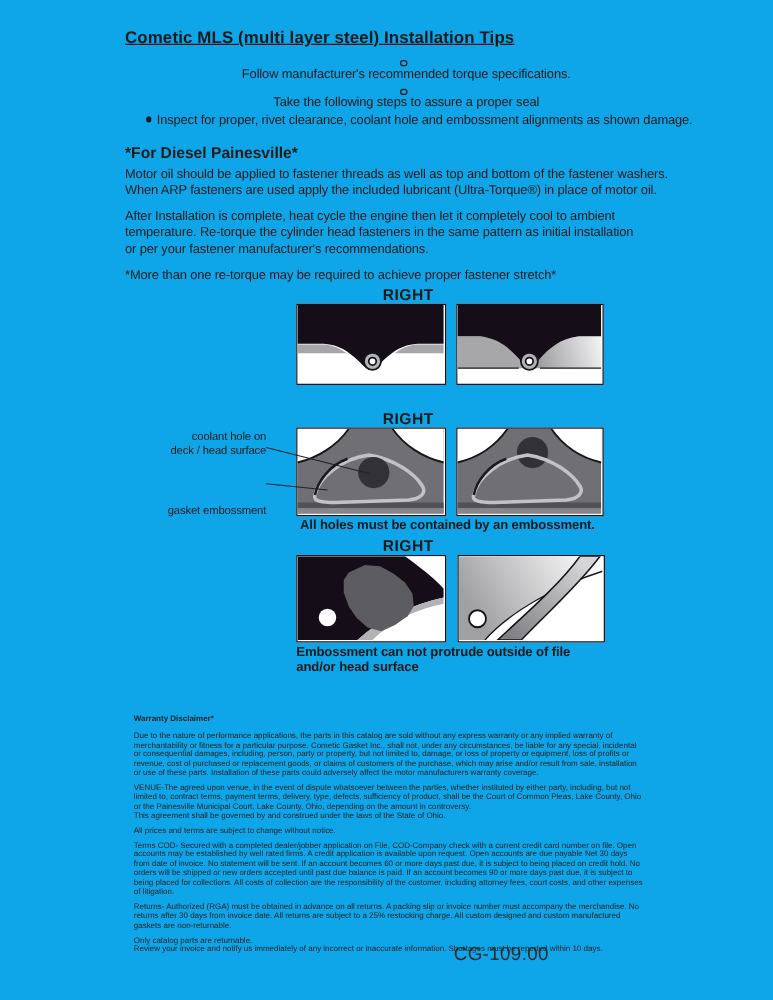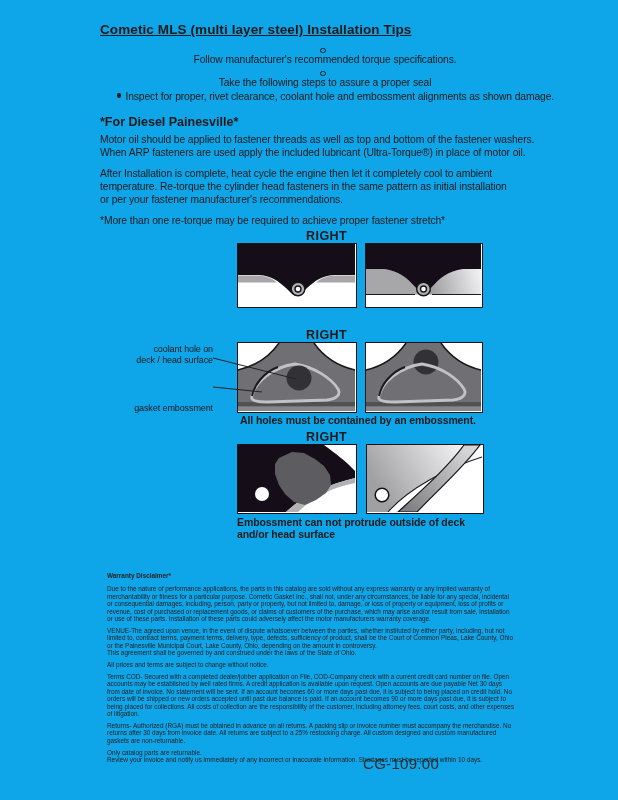--- a/index.html
+++ b/index.html
@@ -166,21 +166,21 @@
             <stop offset="1" stop-color="#808084"></stop>
         </linearGradient>
       </defs>
       <rect x="0" y="0" width="115" height="67" fill="#ffffff"></rect>
       <path d="M0,0 H115 V12 C80,23 41,44 21,67 H0 Z" fill="url(#g3)"></path>
       <path d="M115,12 C80,23 41,44 21,67" stroke="#17171b" stroke-width="1.1" fill="none"></path>
       <path d="M31,67 C56,44 82,21 97,0 H113 C96,23 70,46 50,67 Z" fill="url(#g4)" stroke="#131317" stroke-width="1.2"></path>
       <circle cx="15" cy="50" r="6.8" fill="#ffffff" stroke="#131317" stroke-width="1.5"></circle>
     </svg>
   </div>
-  <div class="abs cap" id="r3-cap">Embossment can not protrude outside of deck
+  <div class="abs cap" id="r3-cap">Embossment can not protrude outside of file
 and/or head surface</div>
 
   <div class="abs" id="legal">
     <p class="lg-h">Warranty Disclaimer*</p>
     <p>Due to the nature of performance applications, the parts in this catalog are sold without any express warranty or any implied warranty of merchantability or fitness for a particular purpose.  Cometic Gasket Inc., shall not, under any circumstances, be liable for any special, incidental or consequential damages, including, person, party or property, but not limited to, damage, or loss of property or equipment, loss of profits or revenue, cost of purchased or replacement goods, or claims of customers of the purchase, which may arise and/or result from sale, installation or use of these parts.  Installation of these parts could adversely affect the motor manufacturers warranty coverage.</p>
     <p>VENUE-The agreed upon venue, in the event of dispute whatsoever between the parties, whether instituted by either party, including, but not limited to, contract terms, payment terms, delivery, type, defects, sufficiency of product, shall be the Court of Common Pleas, Lake County, Ohio or the Painesville Municipal Court, Lake County, Ohio, depending on the amount in controversy.
 This agreement shall be governed by and construed under the laws of the State of Ohio.</p>
     <p>All prices and terms are subject to change without notice.</p>
     <p>Terms COD- Secured with a completed dealer/jobber application on File, COD-Company check with a current credit card number on file.  Open accounts may be established by well rated firms.  A credit application is available upon request.  Open accounts are due payable Net 30 days from date of invoice.  No statement will be sent.  If an account becomes 60 or more days past due, it is subject to being placed on credit hold.  No orders will be shipped or new orders accepted until past due balance is paid.  If an account becomes 90 or more days past due, it is subject to being placed for collections.  All costs of collection are the responsibility of the customer, including attorney fees, court costs, and other expenses of litigation.</p>
     <p>Returns- Authorized (RGA) must be obtained in advance on all returns.  A packing slip or invoice number must accompany the merchandise.  No returns after 30 days from invoice date.  All returns are subject to a 25% restocking charge.  All custom designed and custom manufactured gaskets are non-returnable.</p>

